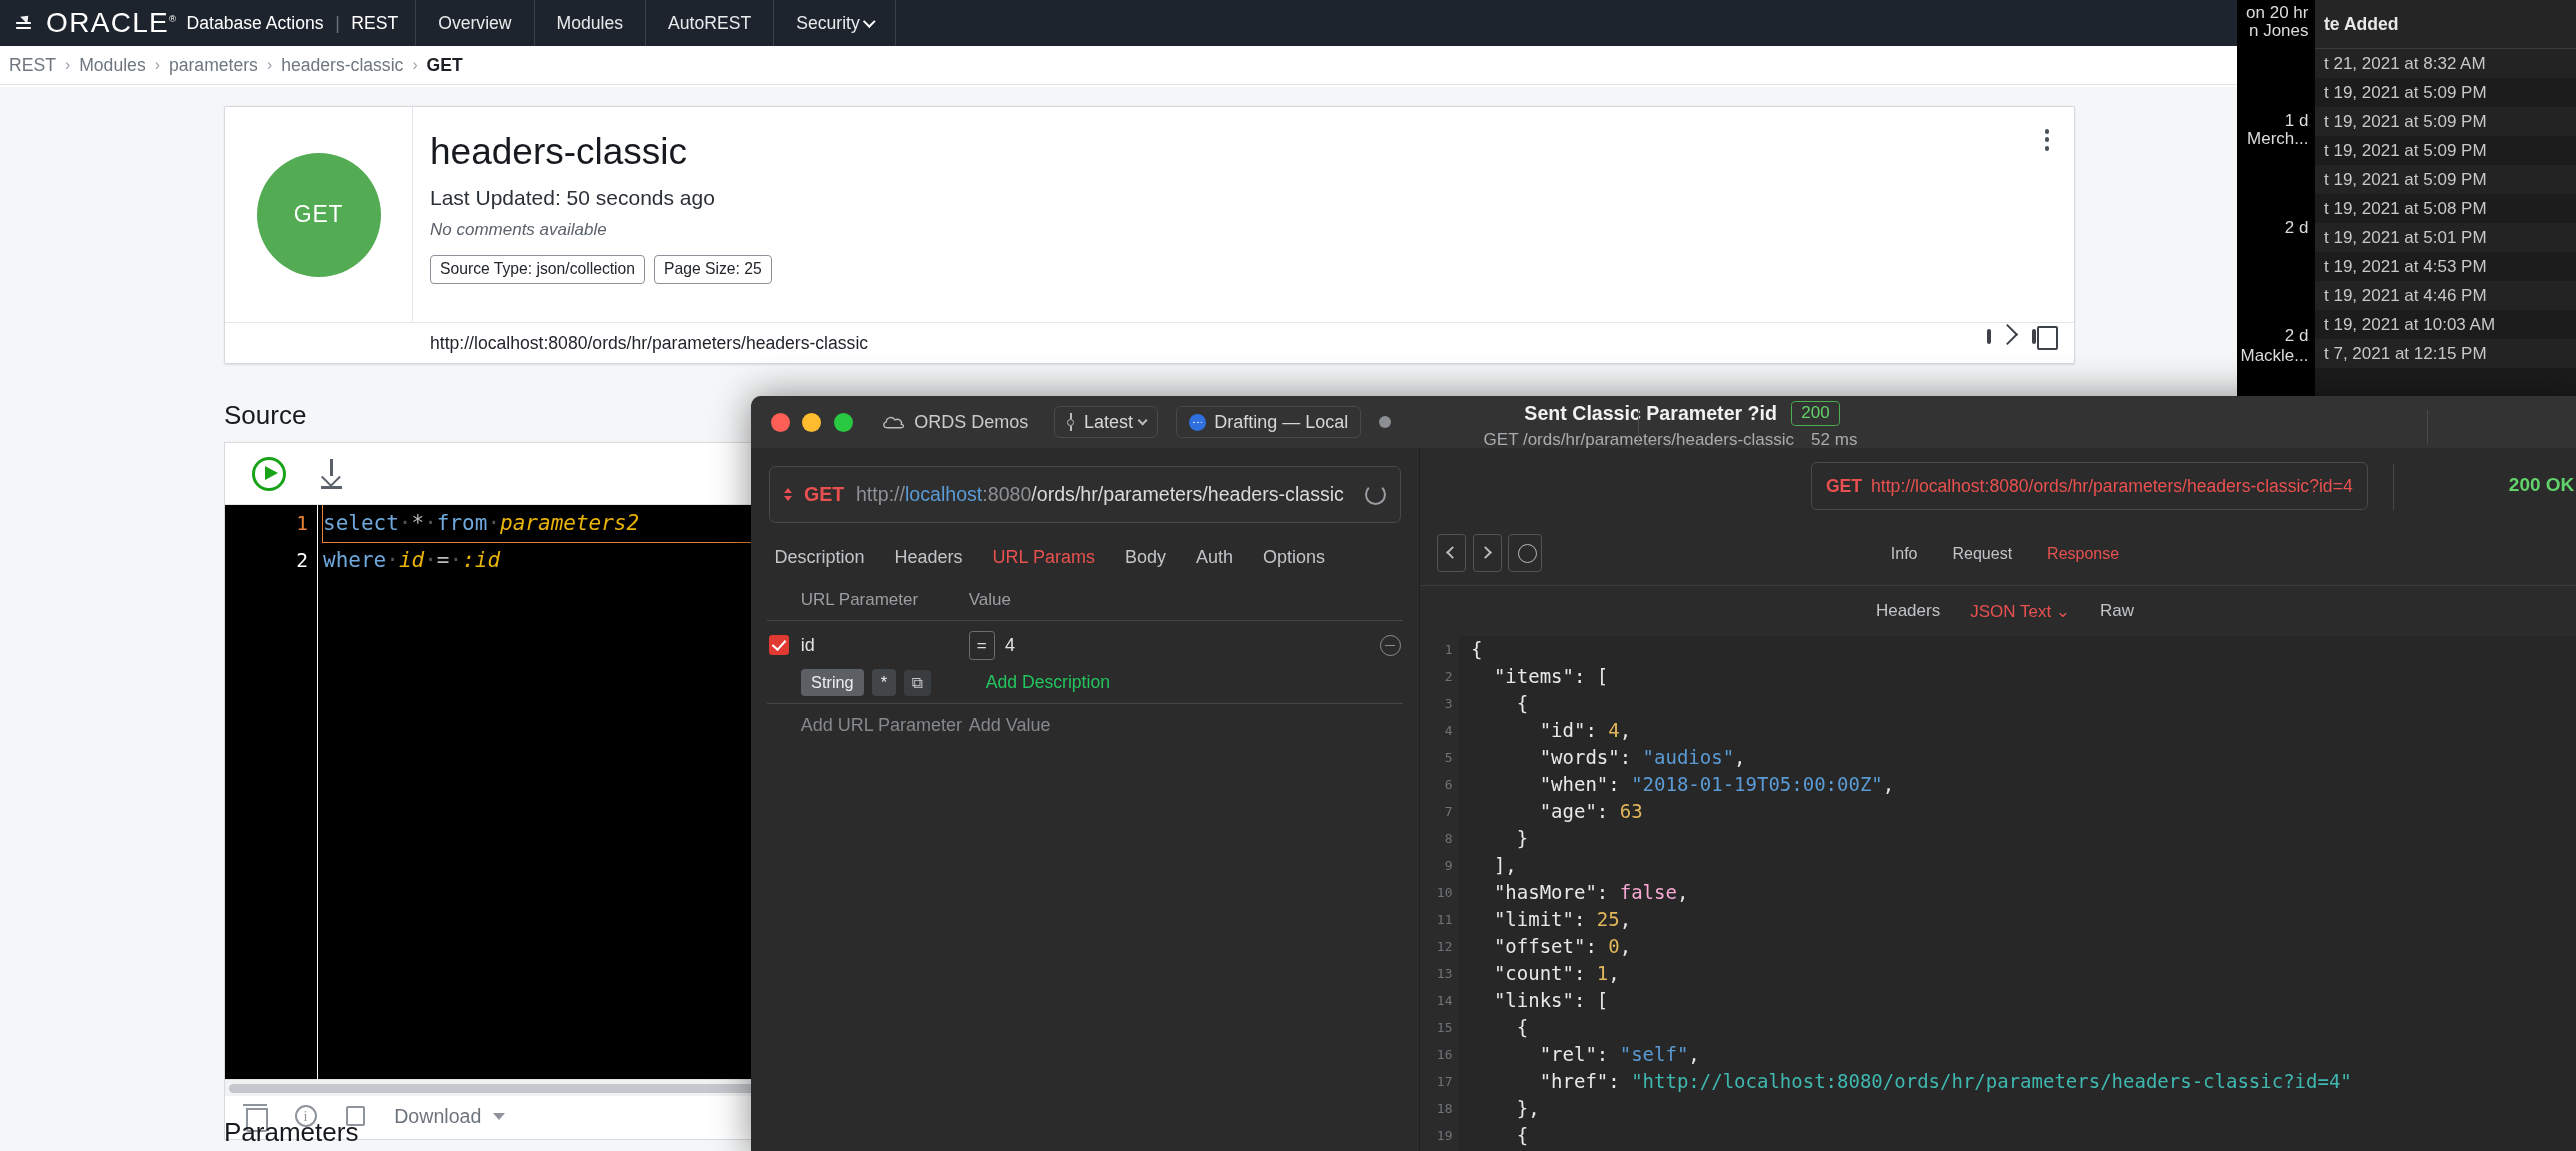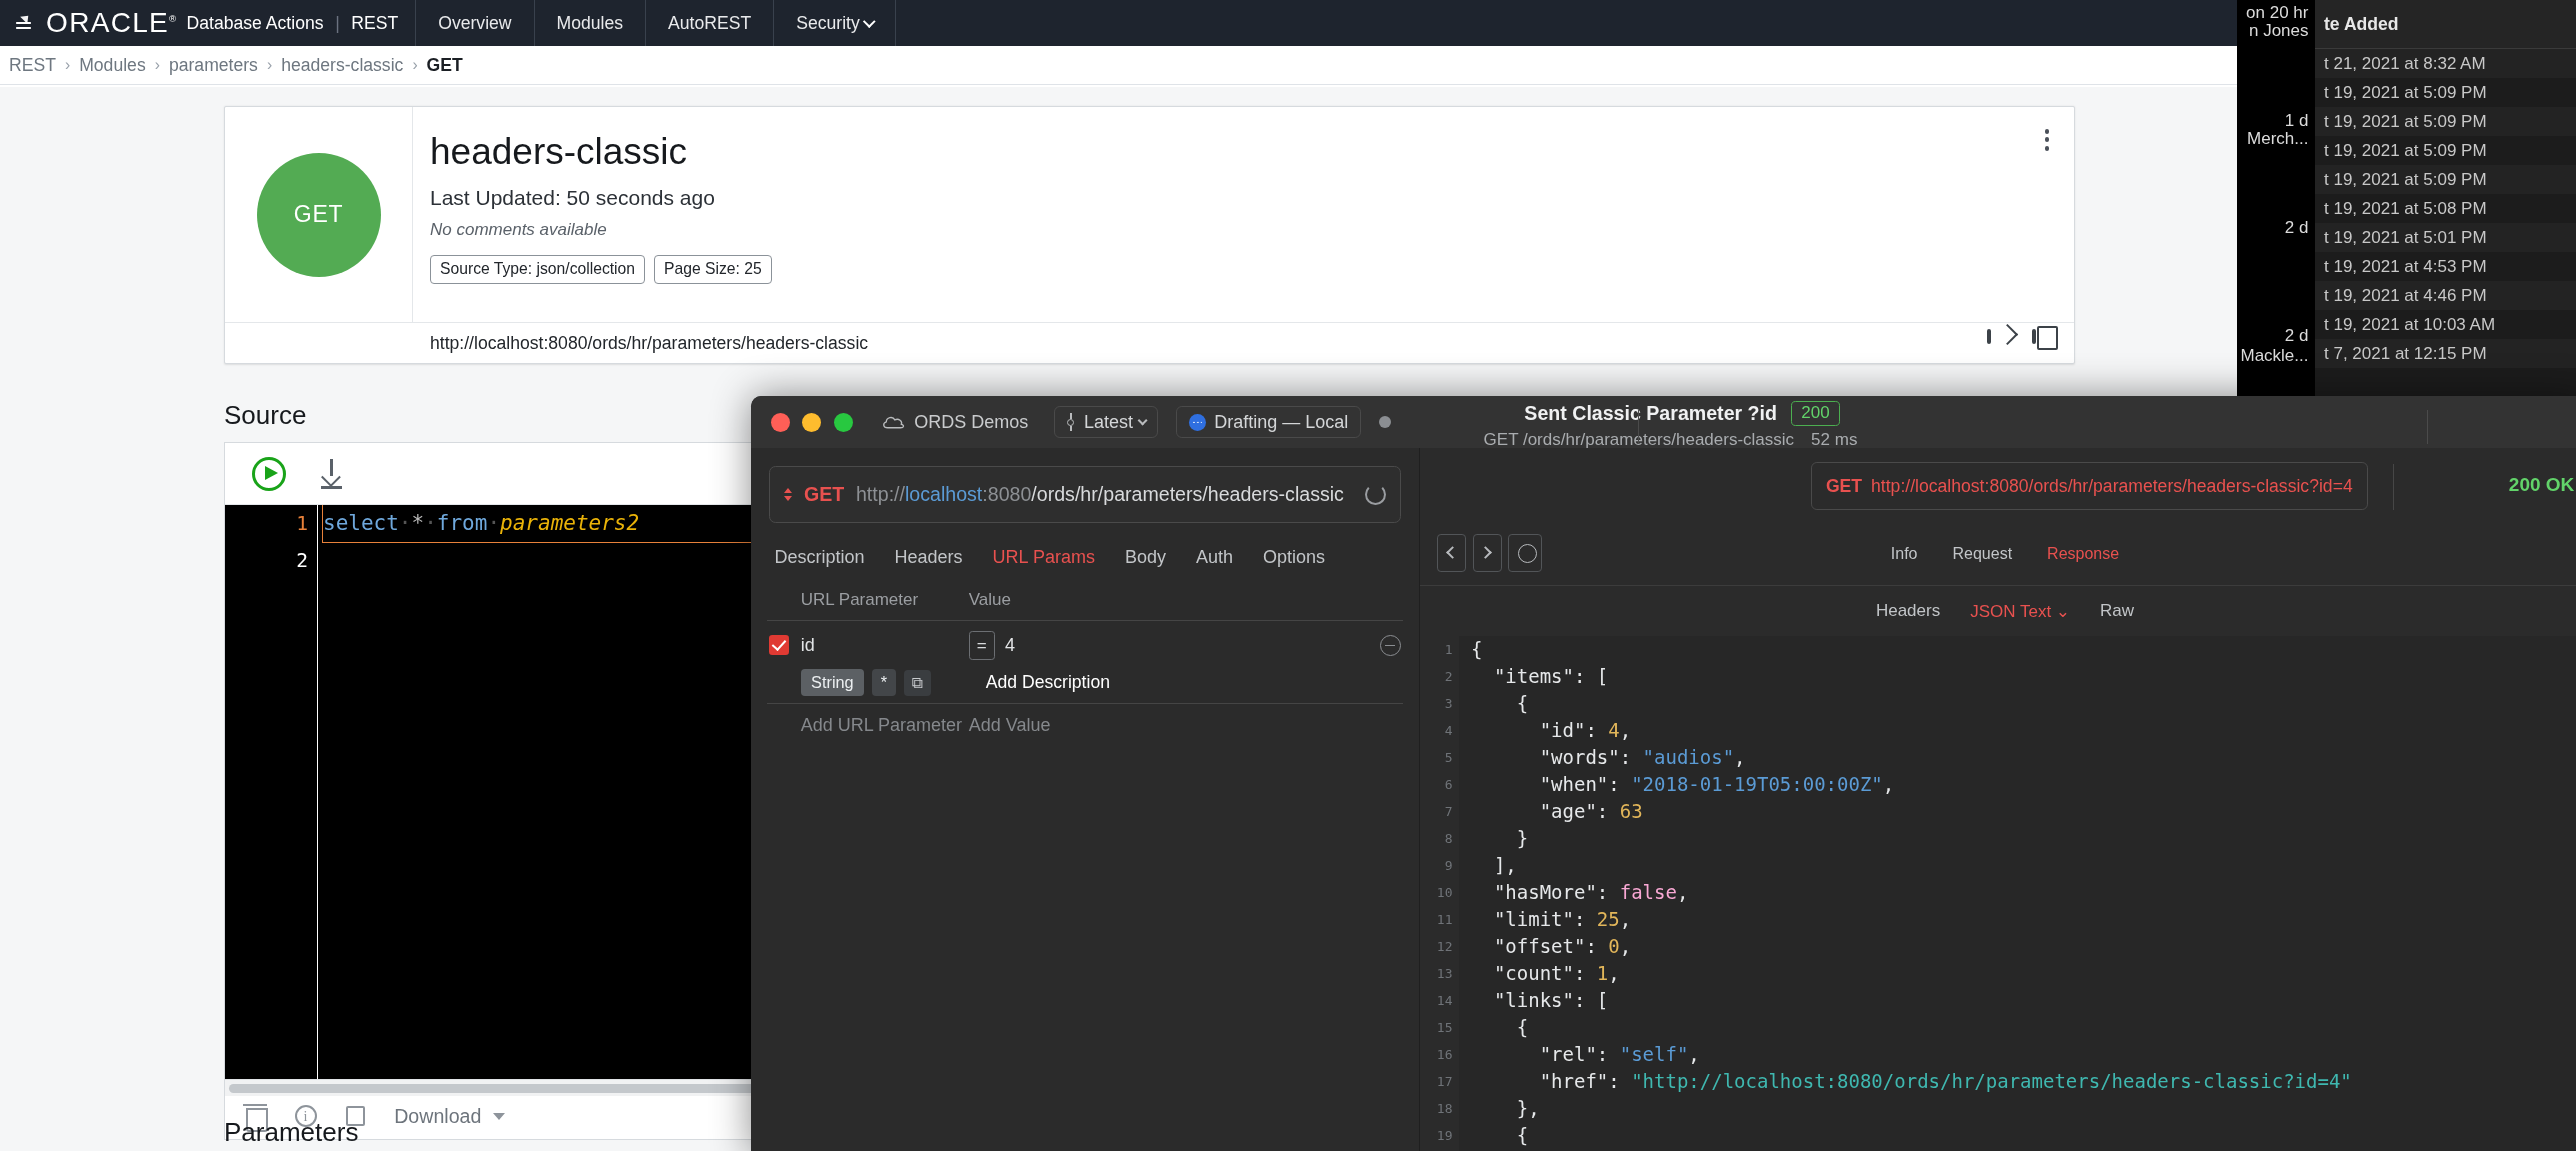--- a/index.html
+++ b/index.html
@@ -214,21 +214,21 @@
   .pname{ width:202px; padding-left:34px; color:#e2e4e6; font-size:18px;}
   .eqbox{ width:26px;height:29px; border:0.7px solid #6c6f73; border-radius:3.3px; color:#d8dadc; font-size:17px;
     display:flex;align-items:center;justify-content:center; margin-right:10.4px;}
   .pval{ color:#e2e4e6; font-size:18px;}
   .minus{ position:absolute; right:2.6px; top:14.3px; width:21px;height:21px; border:1.3px solid #8b8e92; border-radius:50%;}
   .minus::after{content:"";position:absolute;left:3.9px;top:8.5px;width:10.4px;height:1.3px;background:#8b8e92;}
   .pt-line2{ display:flex; align-items:center; margin-top:9px;}
   .tagbtn{ background:#5c6064; color:#eceff1; font-size:16.3px; padding:3.9px 10.4px; border-radius:3.9px; margin-left:34px;}
   .minibtn{ background:#434649; color:#eceff1; font-size:16.3px; padding:3.9px 9px; border-radius:3.9px; margin-left:7.8px;}
   .linkbtn{ background:#3a3d40; color:#c8cbce; font-size:15.7px; padding:3.9px 7.8px; border-radius:3.9px; margin-left:7.8px;}
-  .pdesc{ color:#ffffff; font-size:17.6px; margin-left:55px;}
+  .pdesc{ color:#22c55e; font-size:17.6px; margin-left:55px;}
   .pt-addrow{ display:flex; padding:11.7px 0 0 0;}
   .padd1{ width:202px; padding-left:34px; color:#85888c; font-size:18px;}
   .padd2{ color:#85888c; font-size:18px;}
 
   .res-pane{ flex:1; background:#2b2b2b; position:relative;}
   .res-topbar{ height:77px; position:relative;}
   .res-urlchip{
     position:absolute; right:222px; top:14.3px; height:48px; border:0.7px solid #4a4a4a; border-radius:5.9px;
     display:flex; align-items:center; padding:0 14.3px; gap:9px;
   }
@@ -360,20 +360,21 @@
             <span class="base"></span>
           </span>
       </div>
       <div class="code-area">
         <div class="gutter">
           <div class="gnum active">1</div>
           <div class="gnum">2</div>
         </div>
         <div class="code-lines">
           <div class="cline"><span class="cline active"><span class="kw">select</span><span class="dot">·</span><span class="op">*</span><span class="dot">·</span><span class="kw">from</span><span class="dot">·</span><span class="bind">parameters2</span></span></div>
+          <div class="cline"><span class="kw">where</span><span class="dot">·</span><span class="bind">id</span><span class="dot">·</span><span class="op">=</span><span class="dot">·</span><span class="bind">:id</span></div>
         </div>
       </div>
       <div class="src-scroll"></div>
       <div class="src-footbar">
         <span class="ico-trash"></span>
         <span class="ico-info">i</span>
         <span class="ico-open"></span>
         <span class="dl-label">Download</span>
         <span class="tri-d"></span>
       </div>

